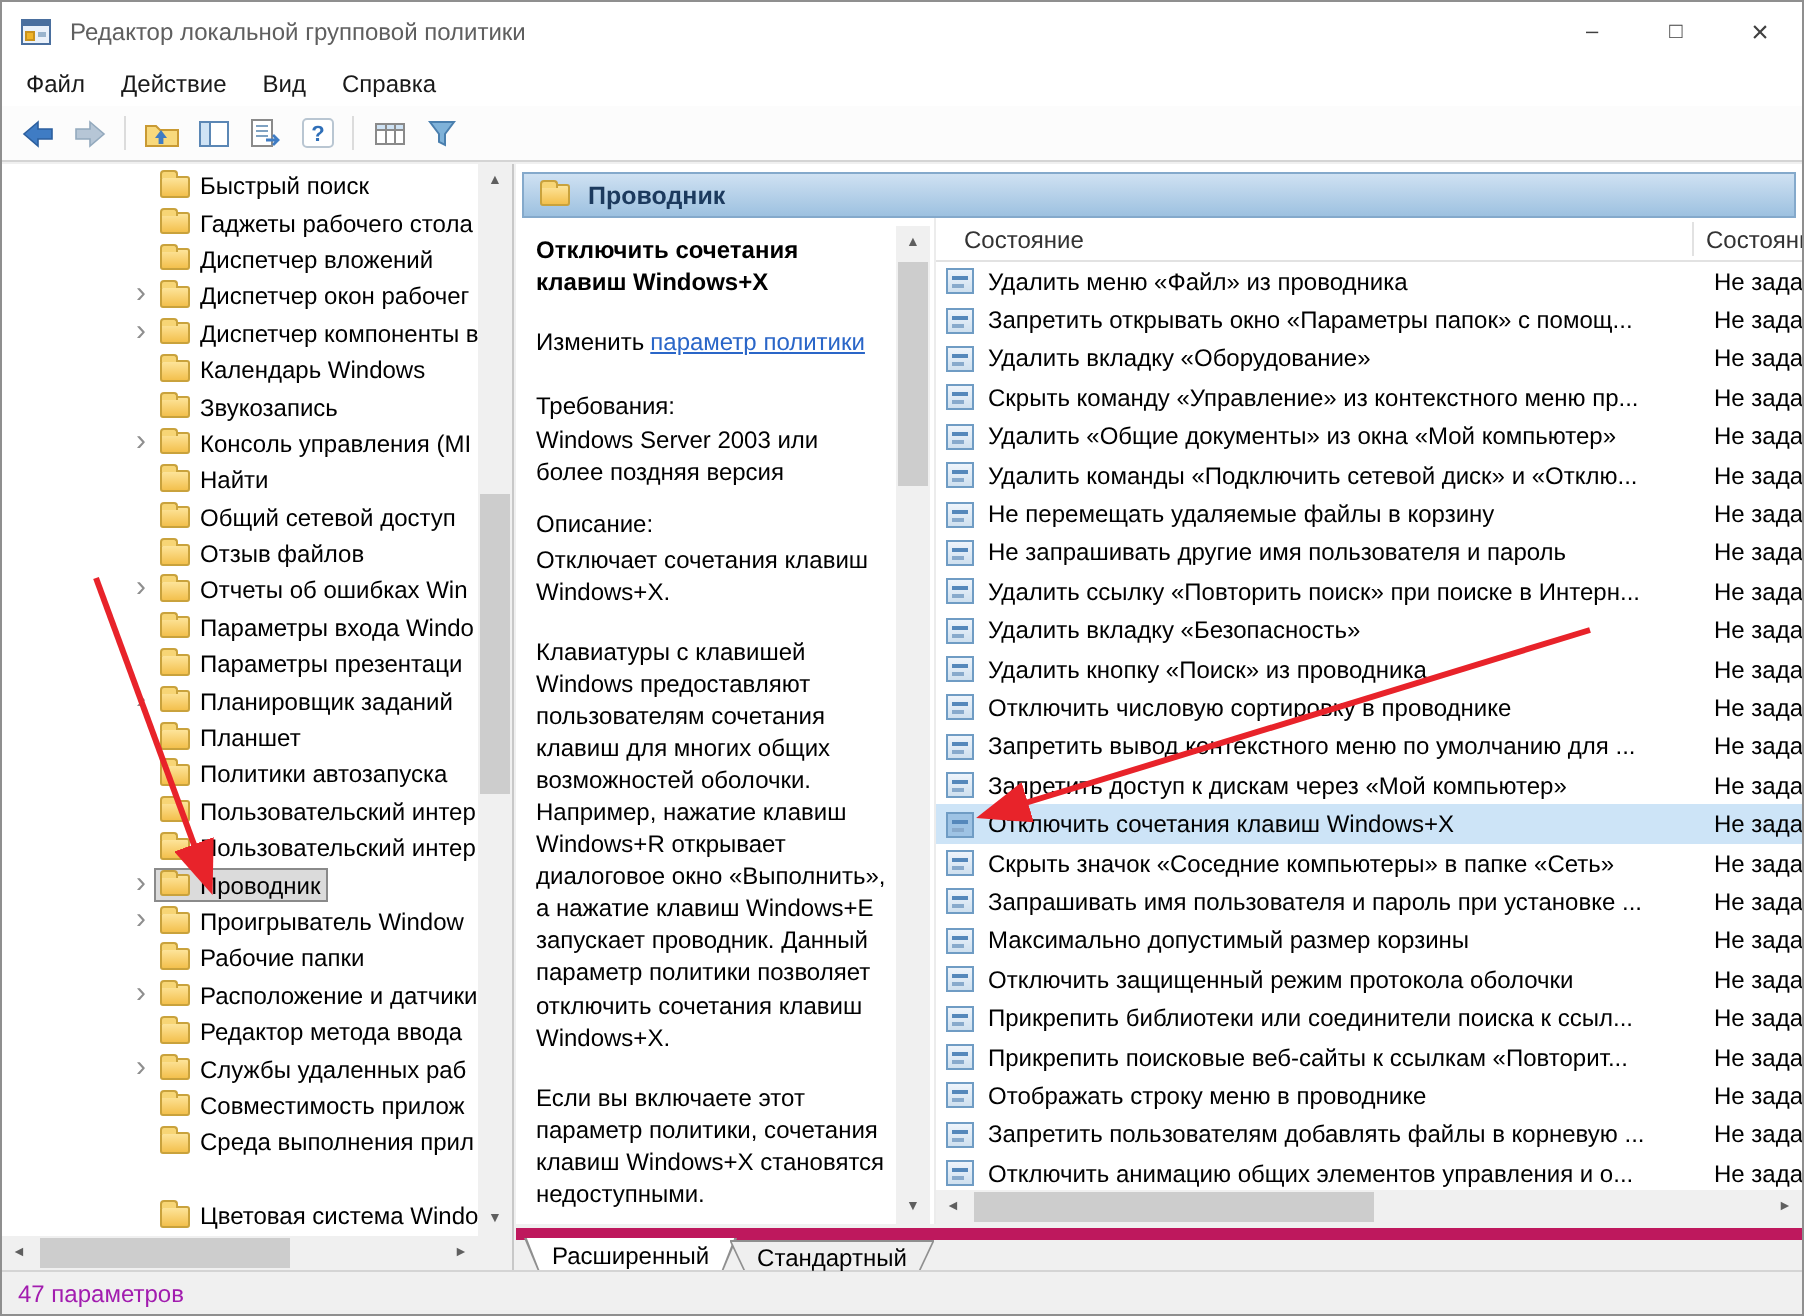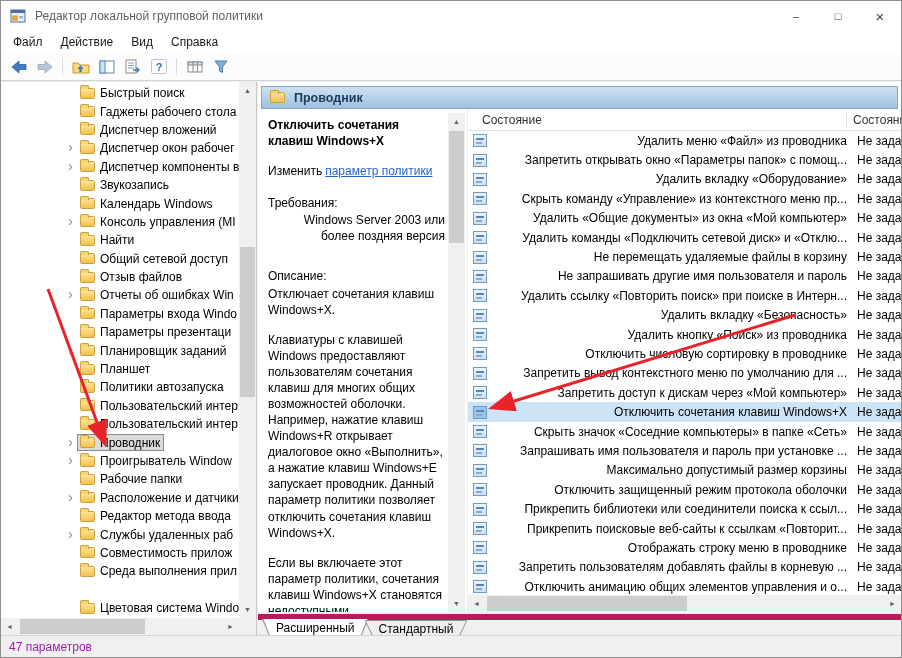--- a/index.html
+++ b/index.html
@@ -70,25 +70,25 @@
                    display:flex; align-items:center; padding-left:8px;
                    background:linear-gradient(#cfe1f2,#9dc1e0); border:1px solid #84a9cb; }
   .dh-title { font-weight:bold; color:#1c3a5e; margin-left:4px; font-size:12.5px; }
 
   .desc-pane { position:absolute; left:3px; top:31px; width:187px; bottom:0; overflow:hidden;
                padding:4px 3px 0 7px; line-height:1.34; }
   .policy-title { font-weight:bold; margin-bottom:14px; }
   .edit-line { margin-bottom:16px; white-space:nowrap; overflow:hidden; }
   .edit-link { color:#2a66c8; text-decoration:underline; cursor:pointer; margin-left:3px; }
   .sec-label { margin-bottom:1px; }
-  .sec-text { margin-bottom:24px;text-align:right; }
+  .sec-text { margin-bottom:10px; }
   .desc-paras p { margin:0 0 14px 0; }
   .desc-v { left:190px; top:31px; bottom:0; }
 
-  .list-pane { position:absolute; left:209px; right:0; top:27px; bottom:0; border-left:1px solid #ececec;text-align:right; }
+  .list-pane { position:absolute; left:209px; right:0; top:27px; bottom:0; border-left:1px solid #ececec; }
   .list-header { position:absolute; top:0; left:0; right:0; height:22px; background:#fff;
                  border-bottom:1px solid #e2e2e2; }
   .lh-col1 { position:absolute; left:14px; top:4px; color:#333; white-space:nowrap; }
   .lh-div  { position:absolute; left:378px; top:2px; bottom:2px; width:1px; background:#e2e2e2; }
   .lh-col2 { position:absolute; left:385px; top:4px; color:#333; white-space:nowrap; }
   .list-rows { position:absolute; top:22px; left:0; right:0; bottom:17px; overflow:hidden; }
   .list-row { position:relative; height:19.4px; display:flex; align-items:center; }
   .list-row.sel { background:#cde4f7; }
   .policy-icon { position:relative; width:14px; height:13px; flex:none; margin-left:5px;
                  background:linear-gradient(#eef4fb,#cfe0ef); border:1px solid #6f9cc4; }
@@ -234,28 +234,28 @@
           <span class="tw">›</span>
           <span class="titem">
             <span class="folder-icon"></span>
             <span class="tlabel">Диспетчер компоненты в</span>
           </span>
         </div>
         <div class="tree-row">
           <span class="tw"></span>
           <span class="titem">
             <span class="folder-icon"></span>
+            <span class="tlabel">Календарь Windows</span>
+          </span>
+        </div>
+        <div class="tree-row">
+          <span class="tw"></span>
+          <span class="titem">
+            <span class="folder-icon"></span>
             <span class="tlabel">Звукозапись</span>
-          </span>
-        </div>
-        <div class="tree-row">
-          <span class="tw"></span>
-          <span class="titem">
-            <span class="folder-icon"></span>
-            <span class="tlabel">Календарь Windows</span>
           </span>
         </div>
         <div class="tree-row">
           <span class="tw">›</span>
           <span class="titem">
             <span class="folder-icon"></span>
             <span class="tlabel">Консоль управления (MI</span>
           </span>
         </div>
         <div class="tree-row">

